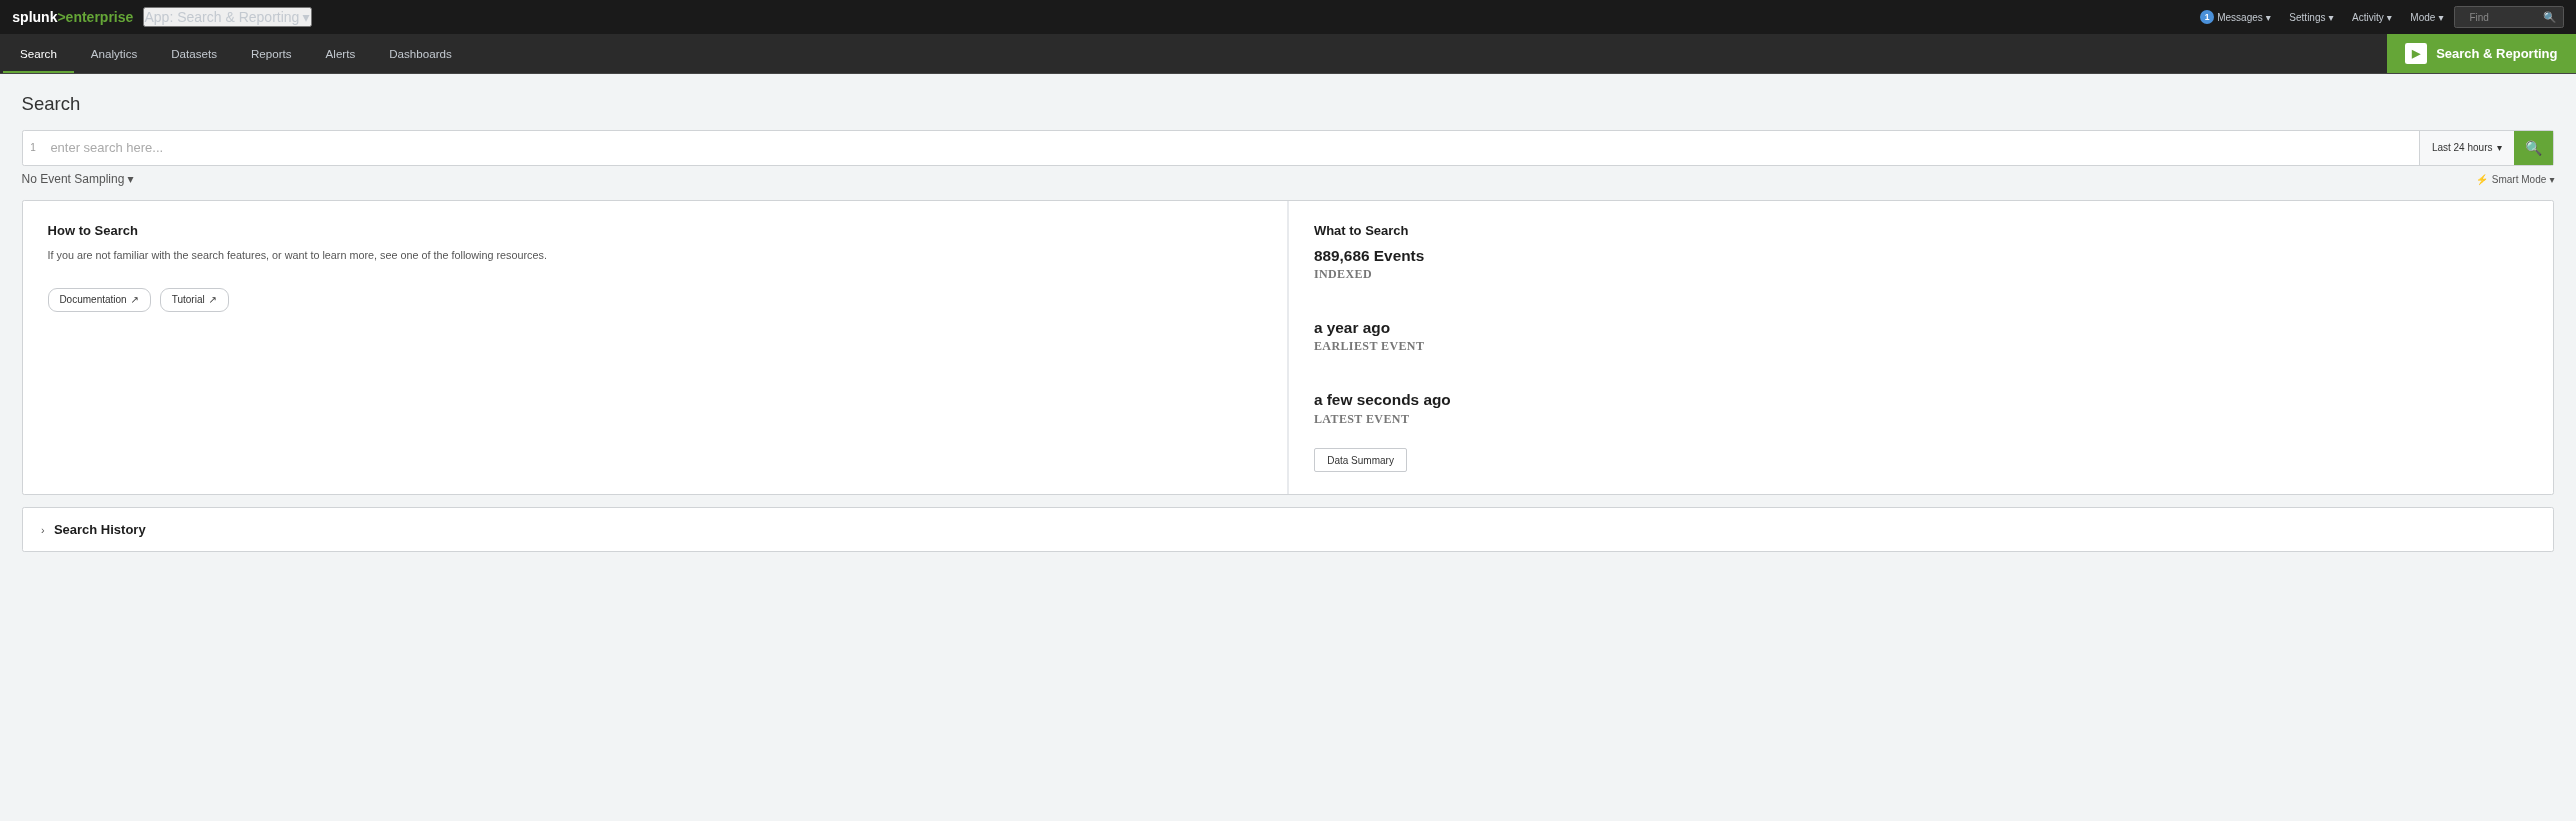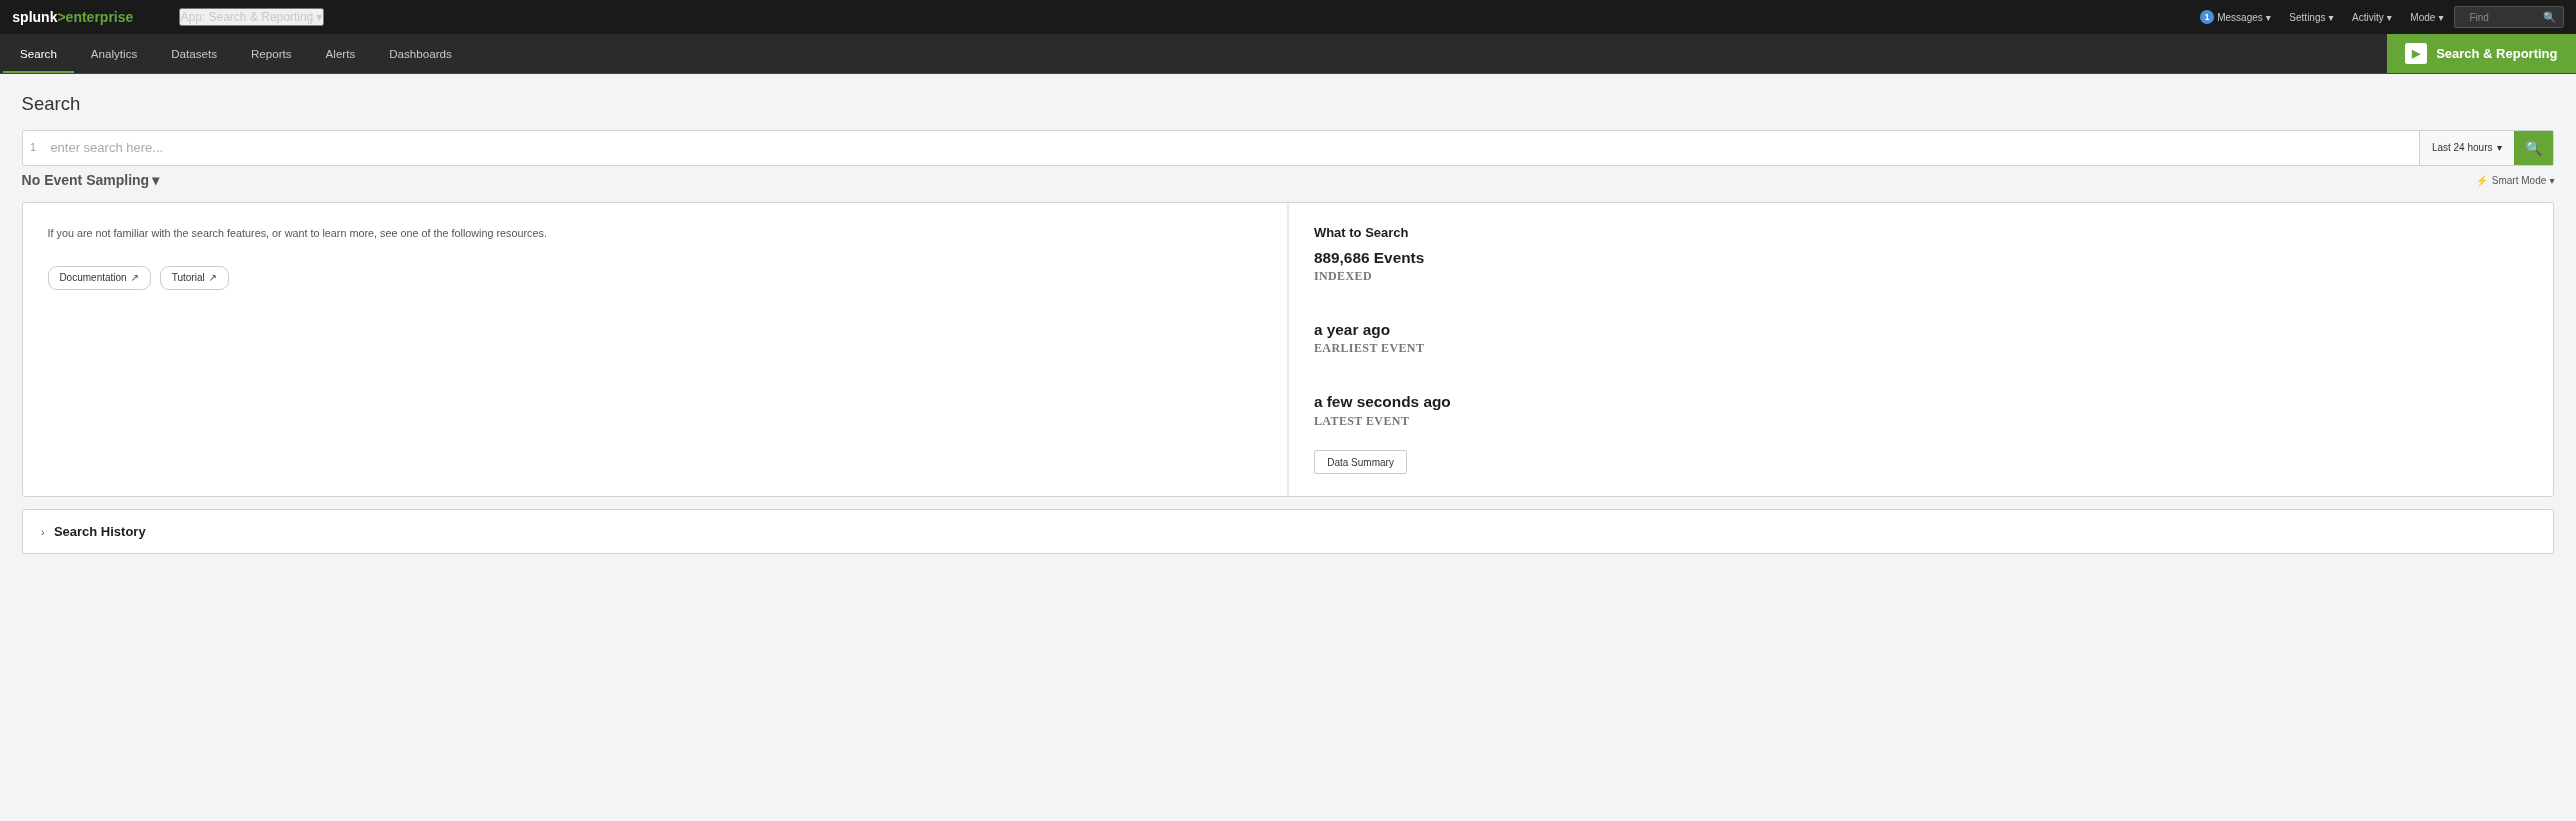--- a/index.html
+++ b/index.html
@@ -12,21 +12,21 @@
       display: flex;
       align-items: center;
       padding: 0 12.3px;
       justify-content: space-between;
     }
     .top-nav-left { display: flex; align-items: center; gap: 9.2px; }
     .logo { display: flex; align-items: flex-start; }
     .logo-splunk { color: #fff; font-size: 14px; font-weight: 700; }
     .logo-splunk span.gt { color: #65a637; }
     .logo-splunk span.enterprise { color: #65a637; }
-    .app-name { color: #c3c9d0; font-size: 12px; display: flex; align-items: center; gap: 3.1px; cursor: pointer; margin-left: 36px; }
+    .app-name { color: #c3c9d0; font-size: 14px; display: flex; align-items: center; gap: 3.1px; cursor: pointer; }
     .top-nav-right { display: flex; align-items: center; gap: 3.1px; }
     .top-nav-btn {
       color: #c3c9d0;
       font-size: 10px;
       padding: 4.6px 7.7px;
       background: none;
       border: none;
       cursor: pointer;
       display: flex;
       align-items: center;
@@ -184,26 +184,25 @@
     .search-options {
       display: flex;
       align-items: center;
       justify-content: space-between;
       margin-bottom: 14px;
     }
     .event-sampling-btn {
       background: none;
       border: none;
       color: #555;
-      font-size: 14px;
+      font-size: 12px;
       cursor: pointer;
       display: flex;
       align-items: center;
       gap: 3.1px;
-      font-weight: bold;
     }
     .smart-mode-btn {
       background: none;
       border: none;
       color: #555;
       font-size: 10px;
       cursor: pointer;
       display: flex;
       align-items: center;
       gap: 3.1px;
@@ -366,20 +365,21 @@
     <button class="smart-mode-btn">
       <span>⚡</span>
       <span>Smart Mode</span>
       <span>▾</span>
     </button>
   </div>
 
   <div class="cards-row">
 
     <div class="card-left">
+      <div class="card-title">How to Search</div>
       <div class="card-desc">If you are not familiar with the search features, or want to learn more, see one of the following resources.</div>
       <div class="card-buttons">
         <button class="card-link-btn">
           <span>Documentation</span>
           <span>↗</span>
         </button>
         <button class="card-link-btn">
           <span>Tutorial</span>
           <span>↗</span>
         </button>

